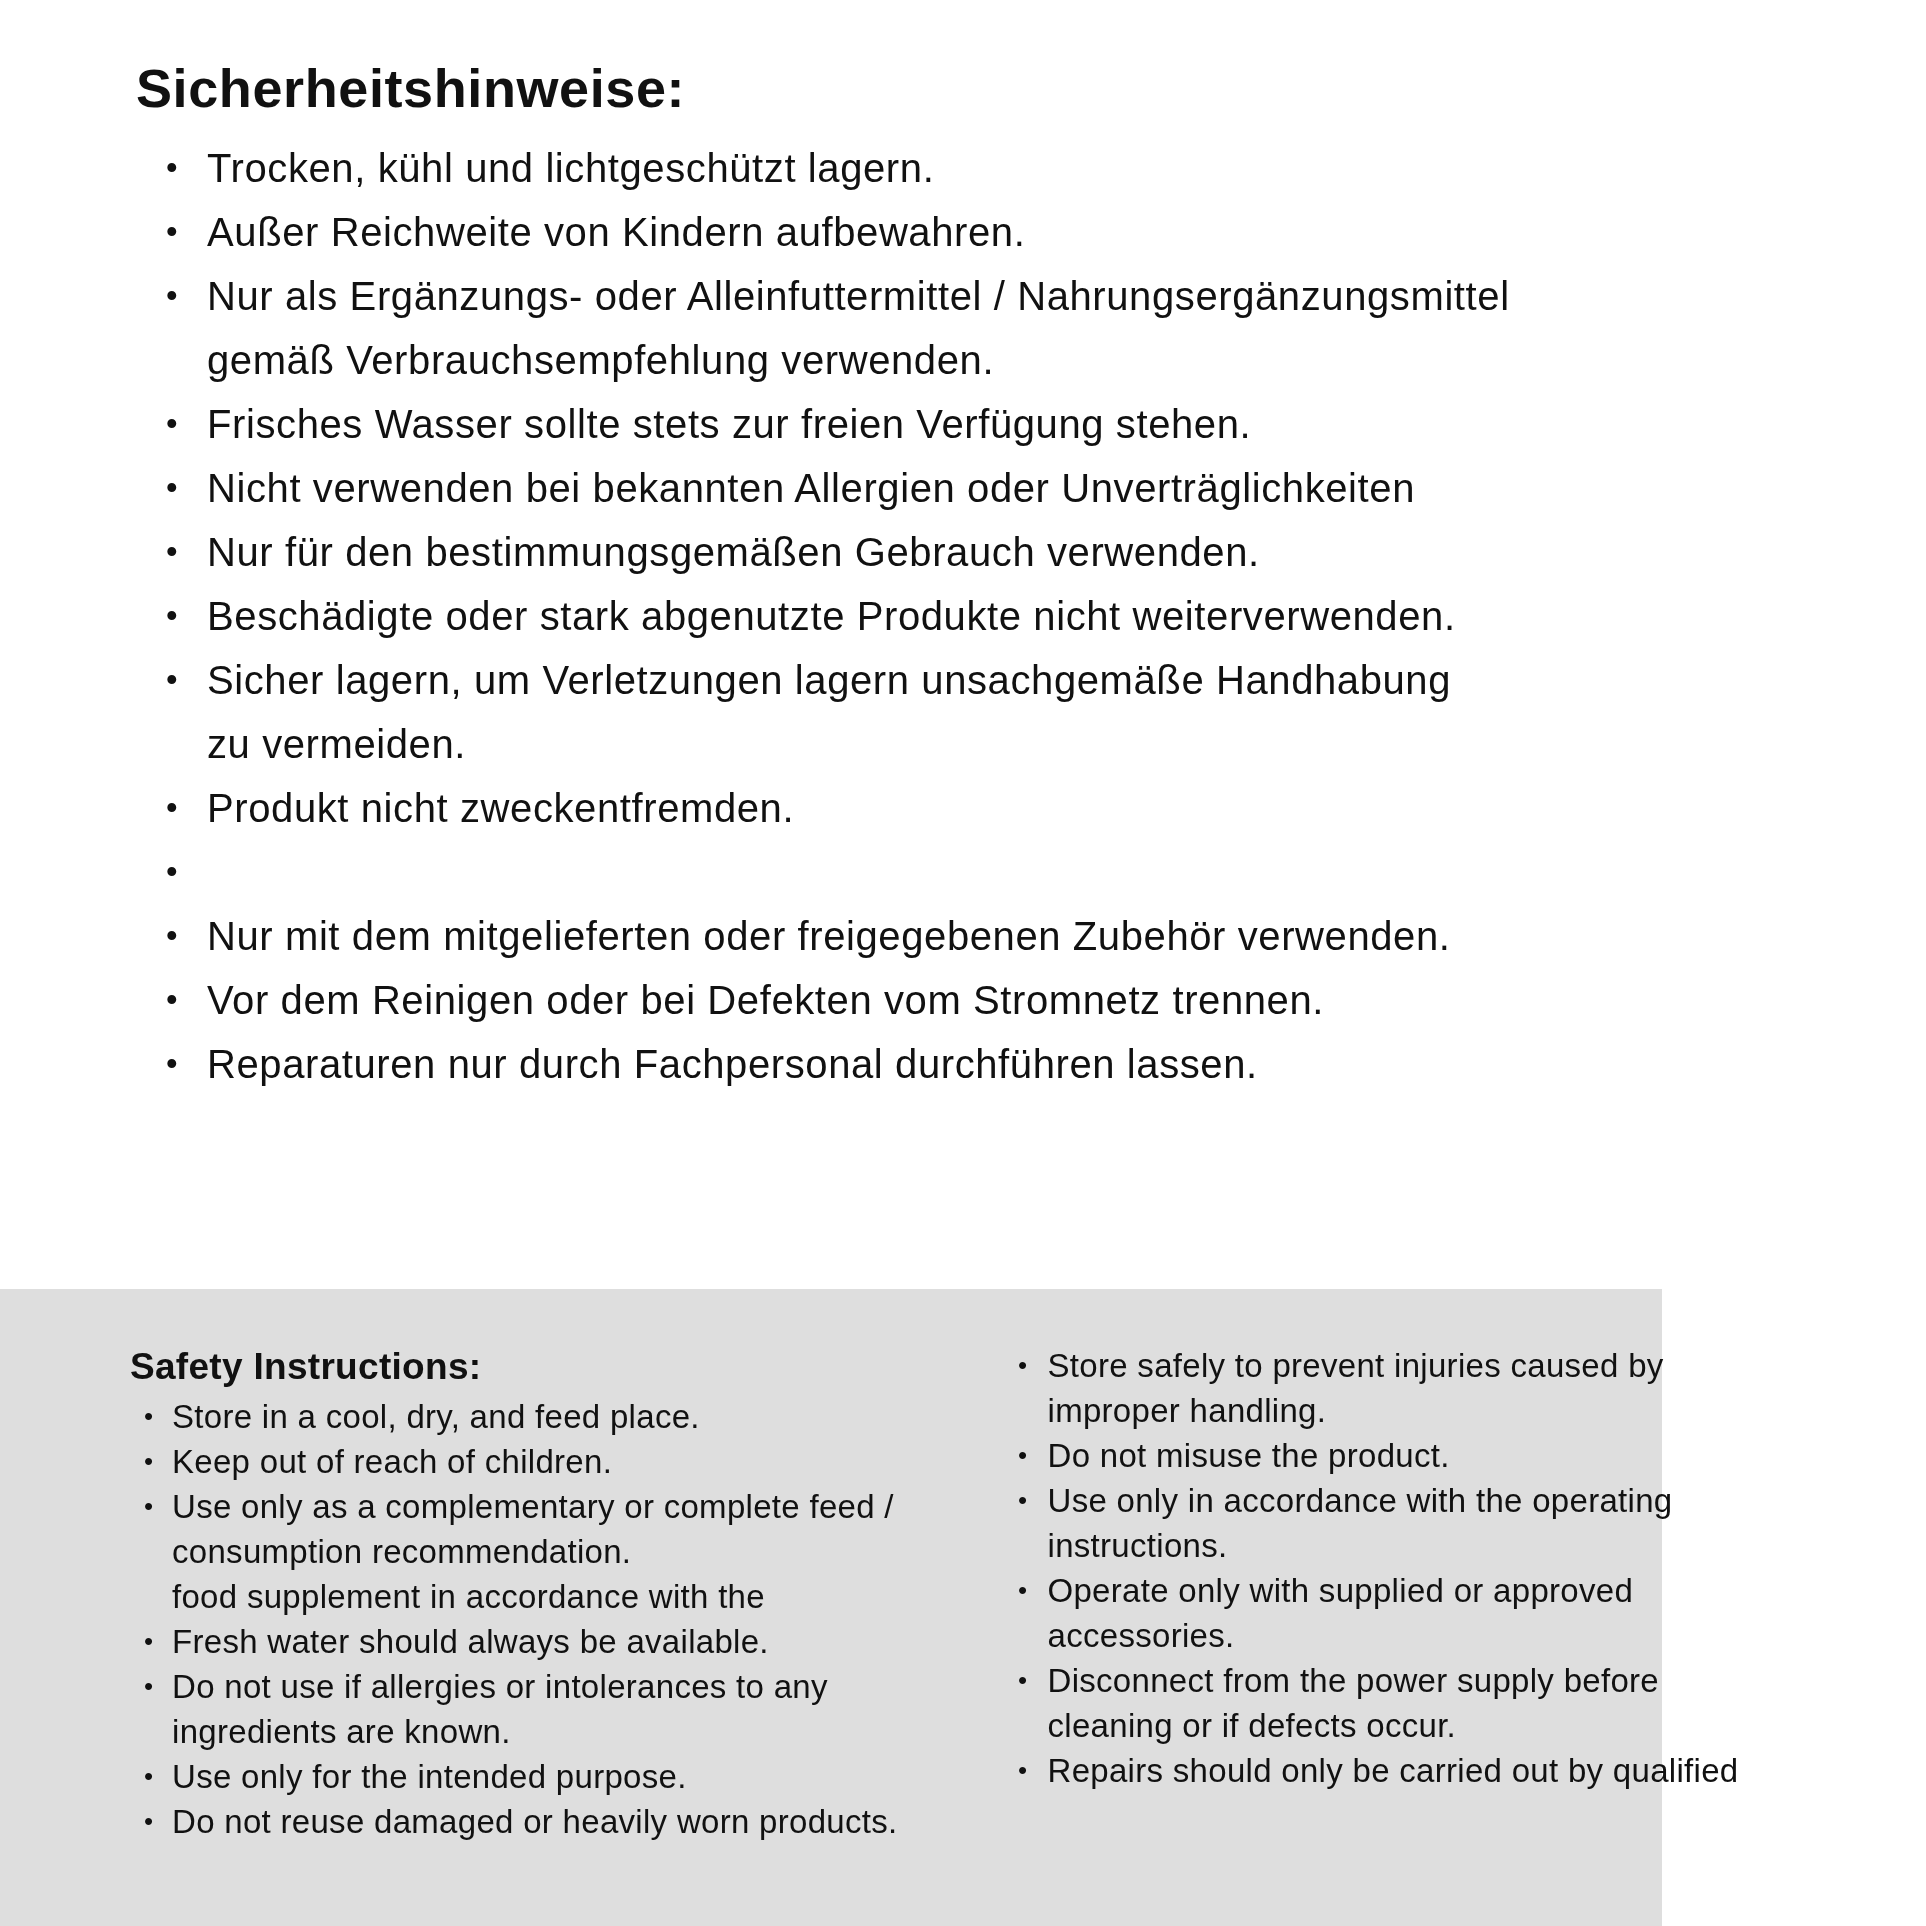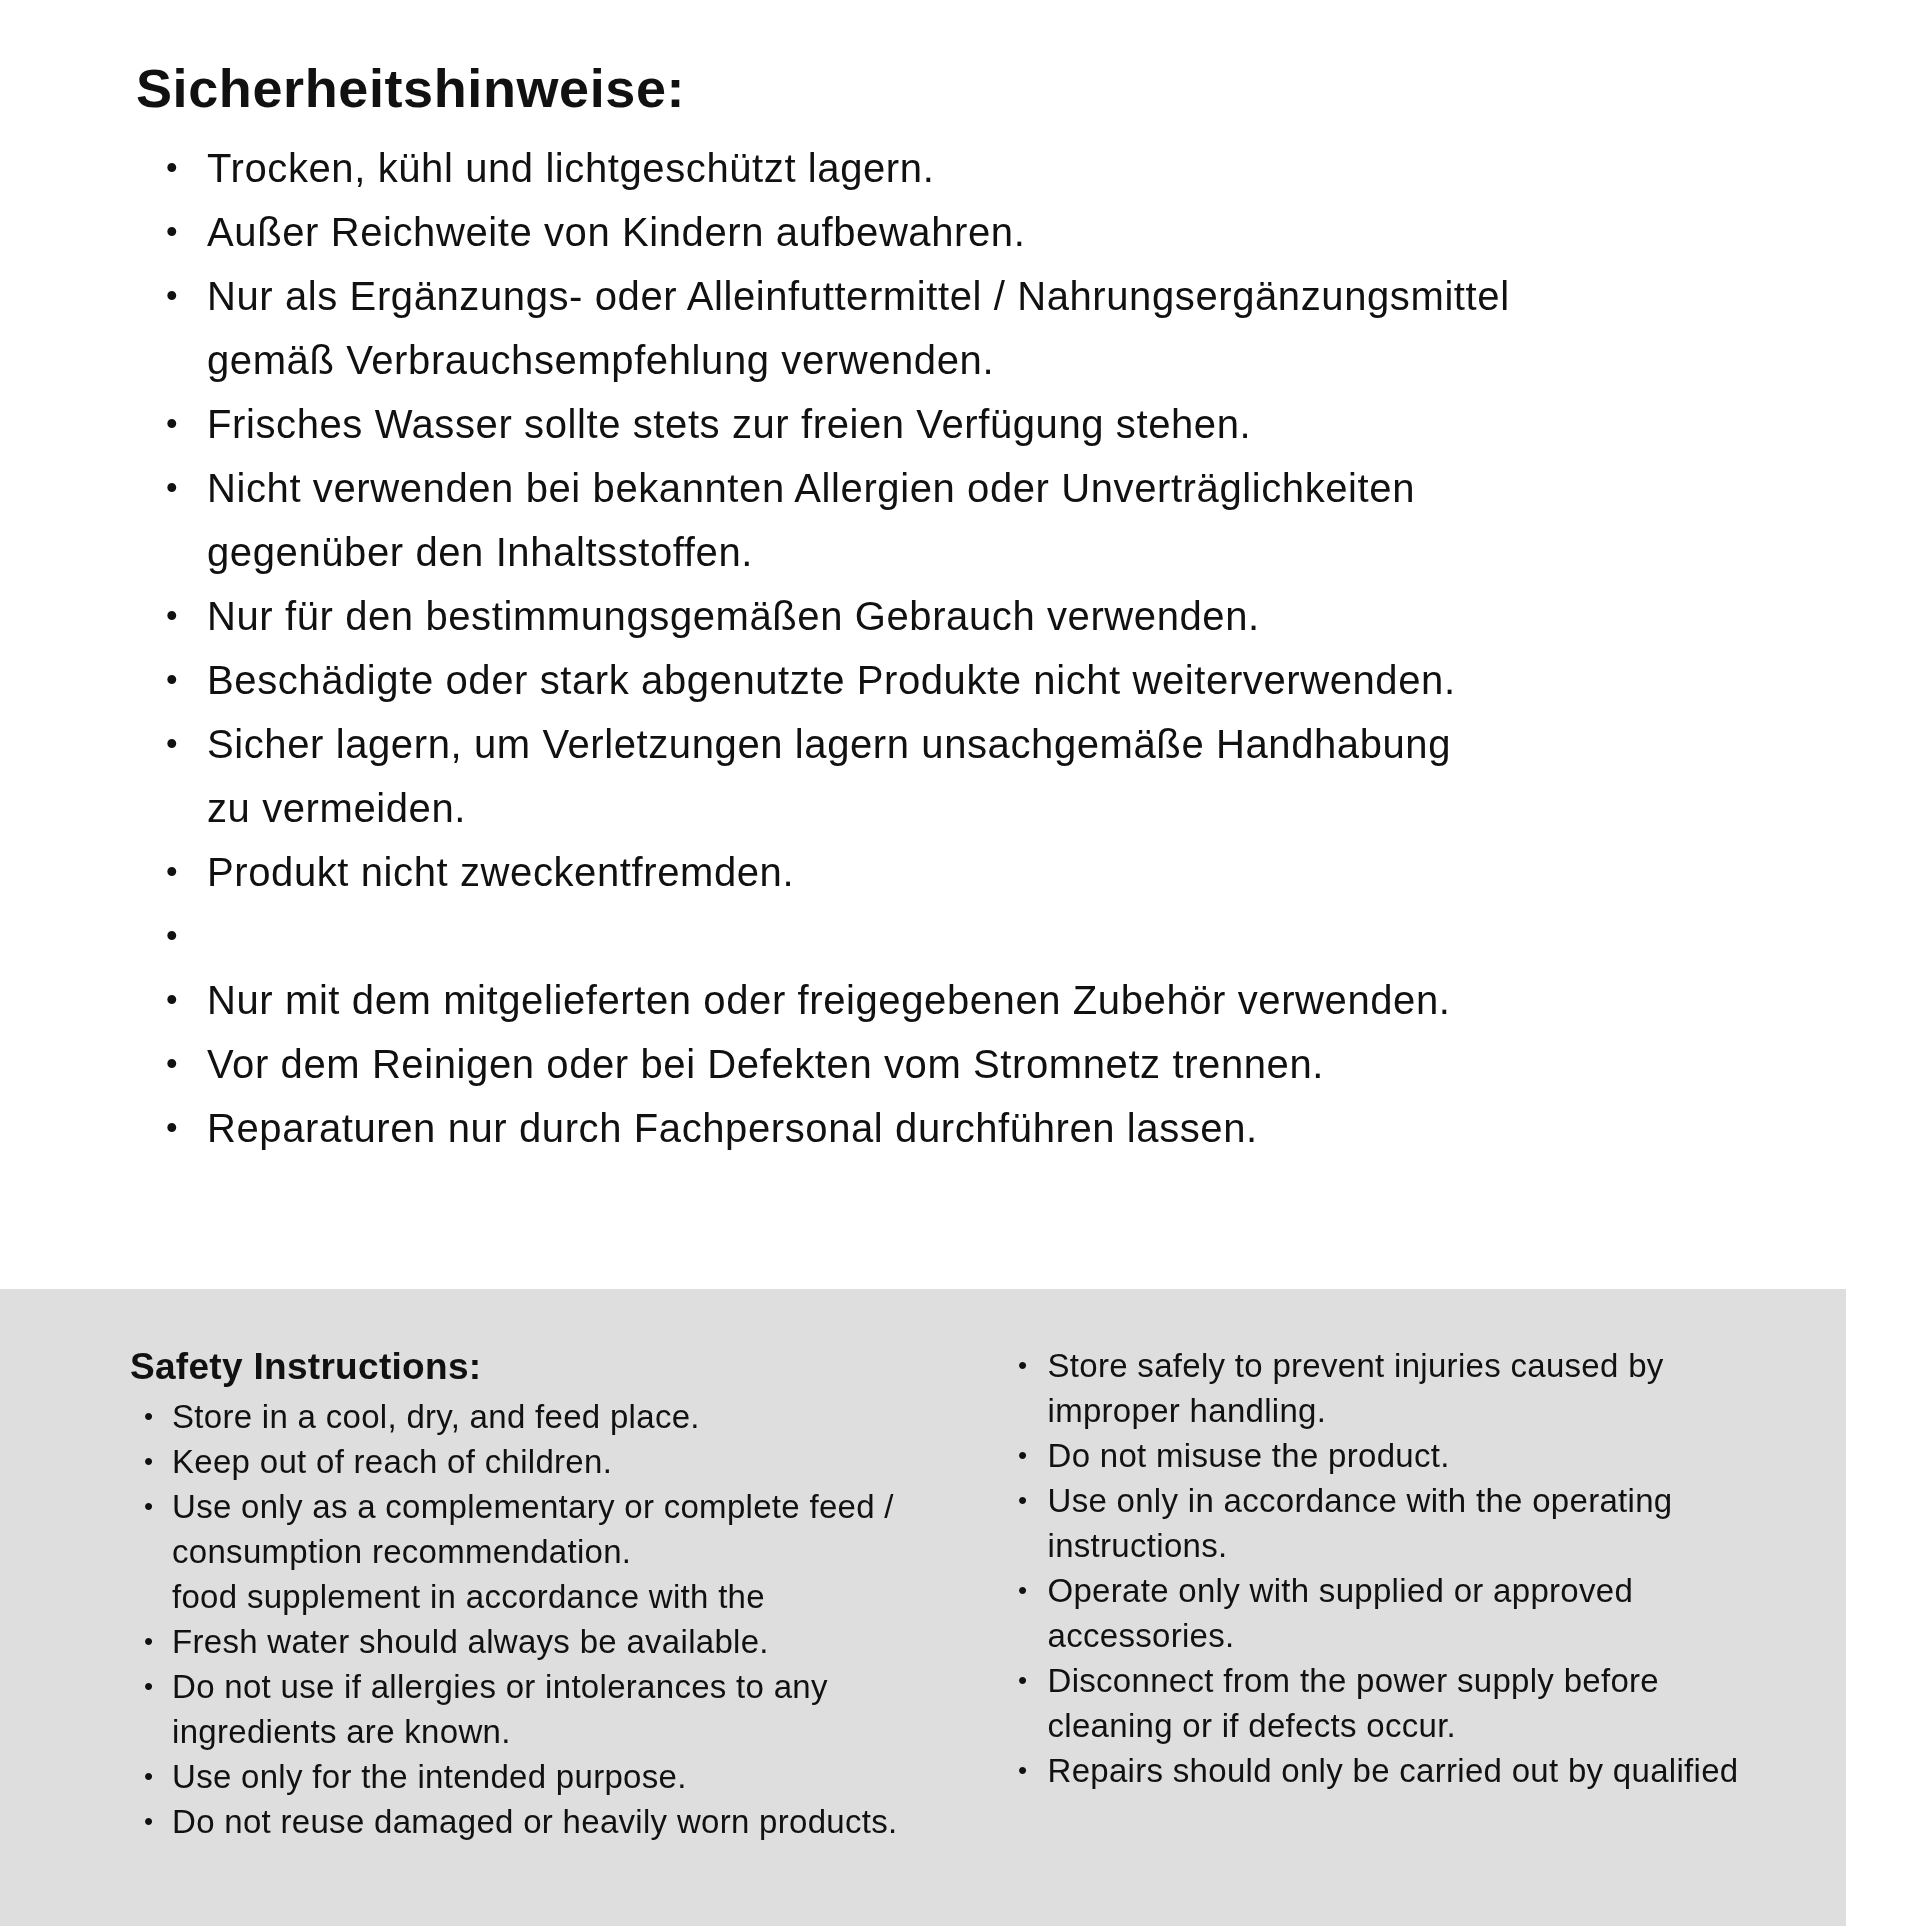--- a/index.html
+++ b/index.html
@@ -18,21 +18,21 @@
     font-size: 54px; font-weight: 700; letter-spacing: 0.6px; line-height: 1.2;
   }
   .de-list { position: absolute; left: 166px; top: 136px; }
   .de-list .line {
     display: flex; height: 64px; line-height: 64px;
     font-size: 40px; letter-spacing: 0.6px; white-space: pre;
   }
   .de-list .bullet { flex: 0 0 41px; width: 41px; font-size: 33px; }
 
   
-  .en-section { position: absolute; left: 0; top: 1289px; width: 1846px; height: 637px; }
+  .en-section { position: absolute; left: 0; top: 1289px; width: 1662px; height: 637px; }
   .en-title {
     position: absolute; left: 130px; top: 55px; margin: 0;
     font-size: 37px; font-weight: 700; letter-spacing: 0.3px; line-height: 45px;
   }
   .en-list .line {
     display: flex; height: 45px; line-height: 45px;
     font-size: 33px; letter-spacing: 0.3px; white-space: pre;
   }
   .en-list.left  { position: absolute; left: 144px;  top: 105px; }
   .en-list.right { position: absolute; left: 1018px; top: 54px; }
@@ -46,21 +46,20 @@
 
   <section class="de-section">
     <h1 class="de-title">Sicherheitshinweise:</h1>
     <div class="de-list">
         <div class="line"><span class="bullet">•</span><span class="txt">Trocken, kühl und lichtgeschützt lagern.</span></div>
         <div class="line"><span class="bullet">•</span><span class="txt">Außer Reichweite von Kindern aufbewahren.</span></div>
         <div class="line"><span class="bullet">•</span><span class="txt">Nur als Ergänzungs- oder Alleinfuttermittel / Nahrungsergänzungsmittel</span></div>
         <div class="line"><span class="bullet"></span><span class="txt">gemäß Verbrauchsempfehlung verwenden.</span></div>
         <div class="line"><span class="bullet">•</span><span class="txt">Frisches Wasser sollte stets zur freien Verfügung stehen.</span></div>
         <div class="line"><span class="bullet">•</span><span class="txt">Nicht verwenden bei bekannten Allergien oder Unverträglichkeiten</span></div>
-        <div class="line"><span class="bullet"></span><span class="txt">gegenüber den Inhaltsstoffen.</span></div>
         <div class="line"><span class="bullet">•</span><span class="txt">Nur für den bestimmungsgemäßen Gebrauch verwenden.</span></div>
         <div class="line"><span class="bullet">•</span><span class="txt">Beschädigte oder stark abgenutzte Produkte nicht weiterverwenden.</span></div>
         <div class="line"><span class="bullet">•</span><span class="txt">Sicher lagern, um Verletzungen lagern unsachgemäße Handhabung</span></div>
         <div class="line"><span class="bullet"></span><span class="txt">zu vermeiden.</span></div>
         <div class="line"><span class="bullet">•</span><span class="txt">Produkt nicht zweckentfremden.</span></div>
         <div class="line"><span class="bullet">•</span></div>
         <div class="line"><span class="bullet">•</span><span class="txt">Nur mit dem mitgelieferten oder freigegebenen Zubehör verwenden.</span></div>
         <div class="line"><span class="bullet">•</span><span class="txt">Vor dem Reinigen oder bei Defekten vom Stromnetz trennen.</span></div>
         <div class="line"><span class="bullet">•</span><span class="txt">Reparaturen nur durch Fachpersonal durchführen lassen.</span></div>
       </div>

